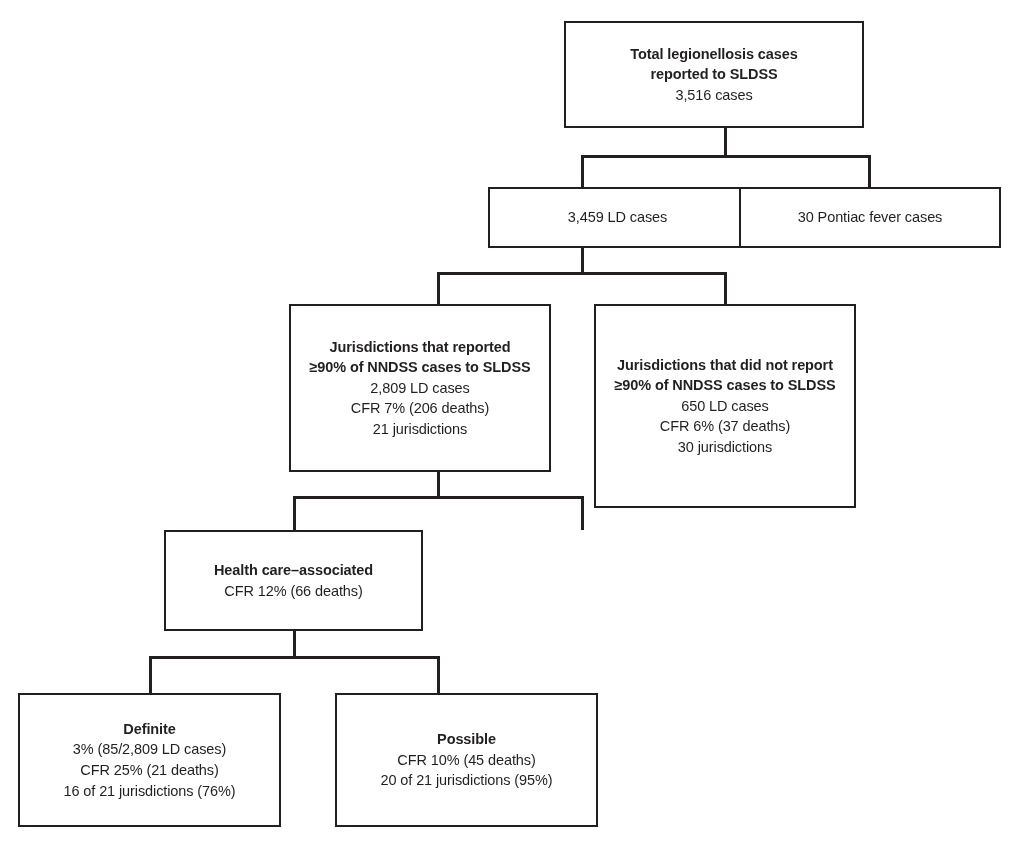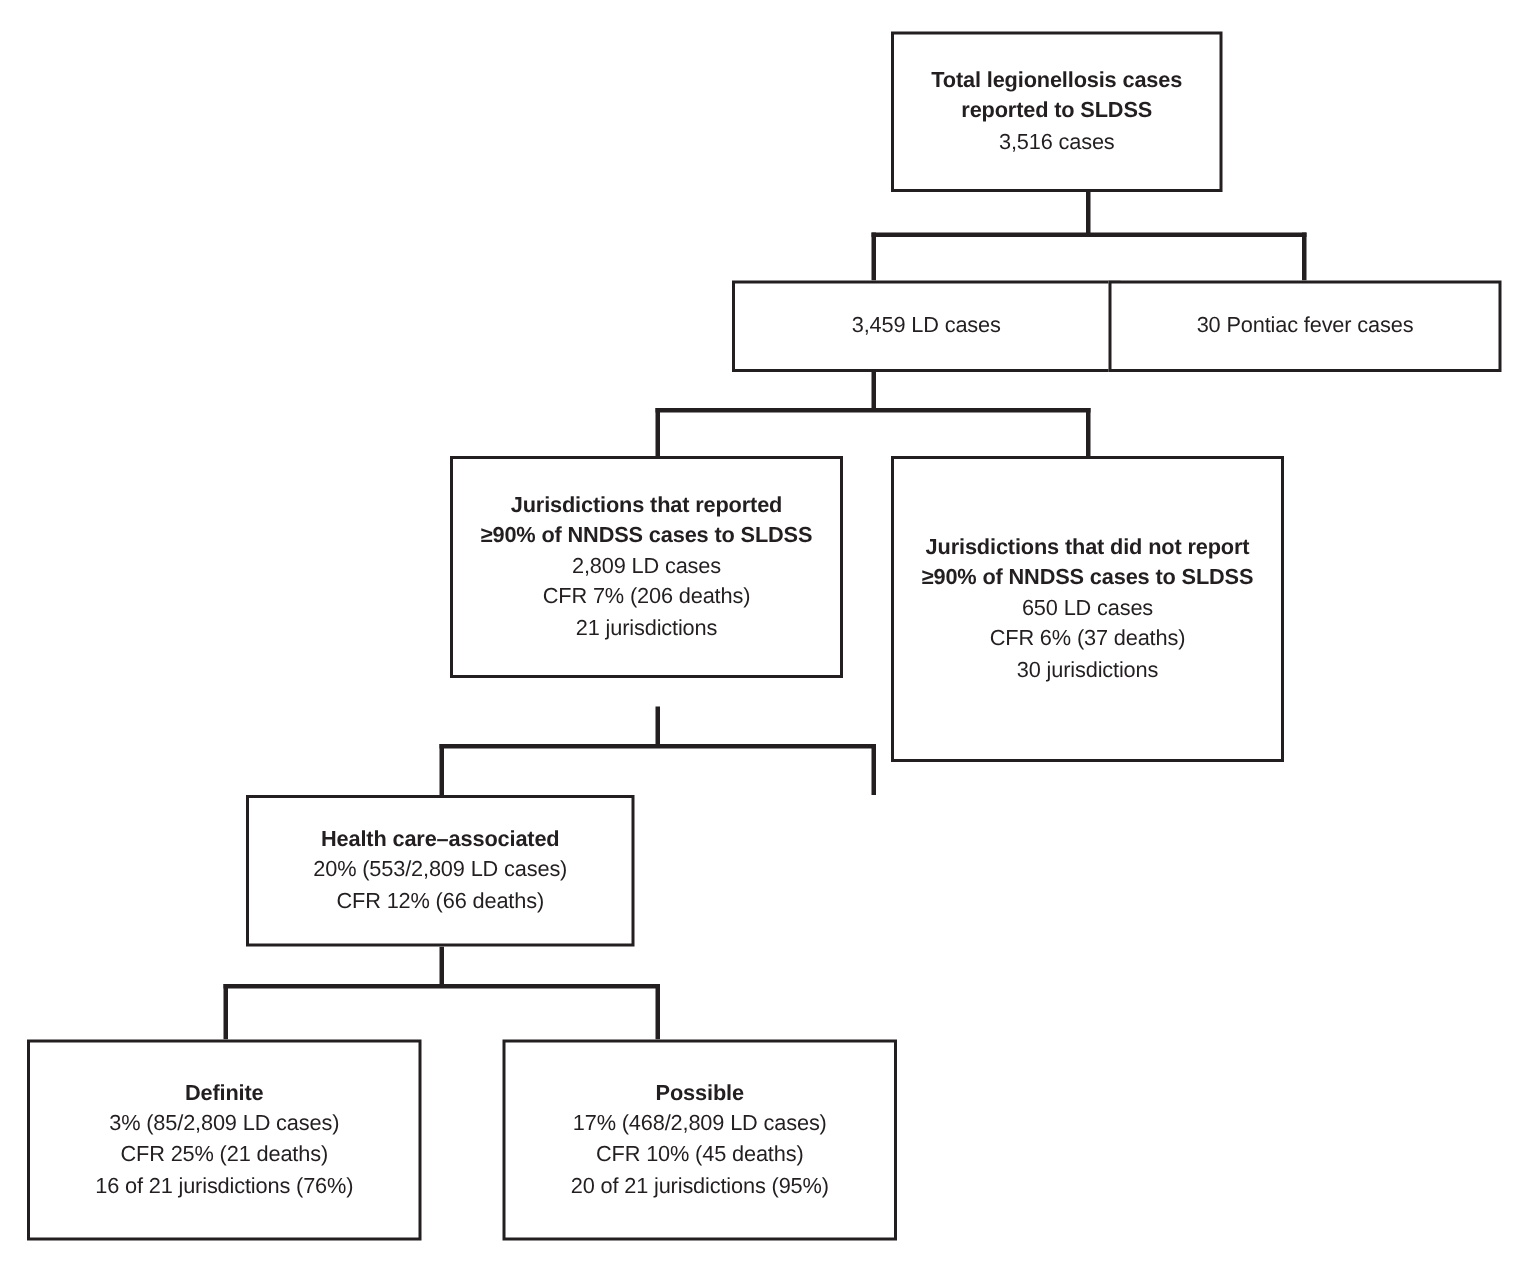--- a/index.html
+++ b/index.html
@@ -63,64 +63,62 @@
   <div class="conn v" style="left:437px; top:471px; height:27px;"></div>
   <div class="conn h" style="left:293px; top:496px; width:290px;"></div>
   <div class="conn v" style="left:293px; top:496px; height:34px;"></div>
   <div class="conn v" style="left:581px; top:496px; height:34px;"></div>
 
   <div class="conn v" style="left:293px; top:631px; height:27px;"></div>
   <div class="conn h" style="left:149px; top:656px; width:290px;"></div>
   <div class="conn v" style="left:149px; top:656px; height:37px;"></div>
   <div class="conn v" style="left:437px; top:656px; height:37px;"></div>
 
-  <div class="node" style="left:594px; top:21px; width:221px; height:107px;">
+  <div class="node" style="left:564px; top:21px; width:300px; height:107px;">
     <div class="line bold">Total legionellosis cases</div>
     <div class="line bold">reported to SLDSS</div>
     <div class="line">3,516 cases</div>
   </div>
 
   <div class="node" style="left:452px; top:187px; width:259px; height:61px;margin-left:36px;">
     <div class="line">3,459 LD cases</div>
   </div>
 
   <div class="node" style="left:739px; top:187px; width:262px; height:61px;">
     <div class="line">30 Pontiac fever cases</div>
   </div>
 
-  <div class="node" style="left:300px; top:304px; width:262px; height:148px;">
+  <div class="node" style="left:289px; top:304px; width:262px; height:168px;">
     <div class="line bold">Jurisdictions that reported</div>
     <div class="line bold">≥90% of NNDSS cases to SLDSS</div>
     <div class="line">2,809 LD cases</div>
     <div class="line">CFR 7% (206 deaths)</div>
     <div class="line">21 jurisdictions</div>
   </div>
 
   <div class="node" style="left:594px; top:304px; width:262px; height:204px;">
     <div class="line bold">Jurisdictions that did not report</div>
     <div class="line bold">≥90% of NNDSS cases to SLDSS</div>
     <div class="line">650 LD cases</div>
     <div class="line">CFR 6% (37 deaths)</div>
     <div class="line">30 jurisdictions</div>
   </div>
 
   <div class="node" style="left:164px; top:530px; width:259px; height:101px;">
     <div class="line bold">Health care–associated</div>
-    <div class="line">20% (553/2,809 LD cases)</div>
     <div class="line">CFR 12% (66 deaths)</div>
   </div>
 
 
   <div class="node" style="left:18px; top:693px; width:263px; height:134px;">
     <div class="line bold">Definite</div>
     <div class="line">3% (85/2,809 LD cases)</div>
     <div class="line">CFR 25% (21 deaths)</div>
     <div class="line">16 of 21 jurisdictions (76%)</div>
   </div>
 
   <div class="node" style="left:307px; top:693px; width:263px; height:134px;margin-left:28px;">
     <div class="line bold">Possible</div>
-    <div class="line">17% (468/2,809 LD cases)</div>
     <div class="line">CFR 10% (45 deaths)</div>
     <div class="line">20 of 21 jurisdictions (95%)</div>
   </div>
 
 </div>
 
 </body></html>

